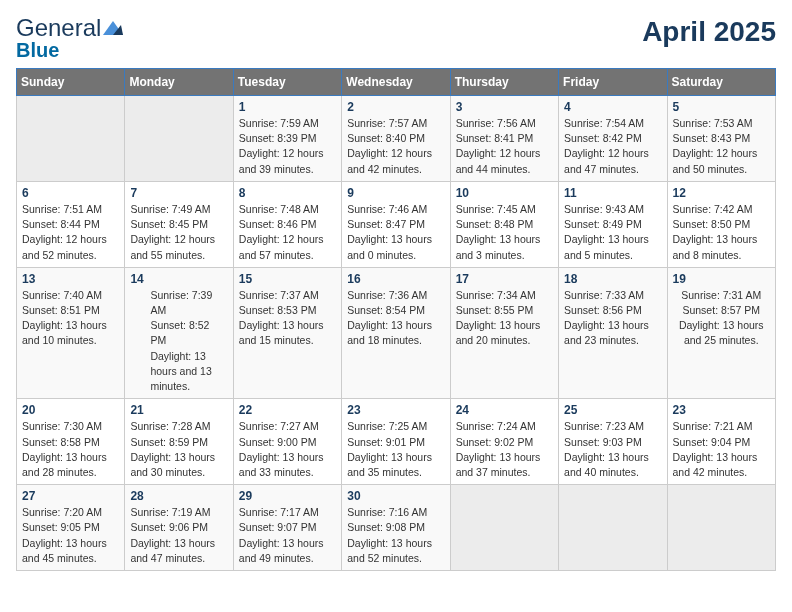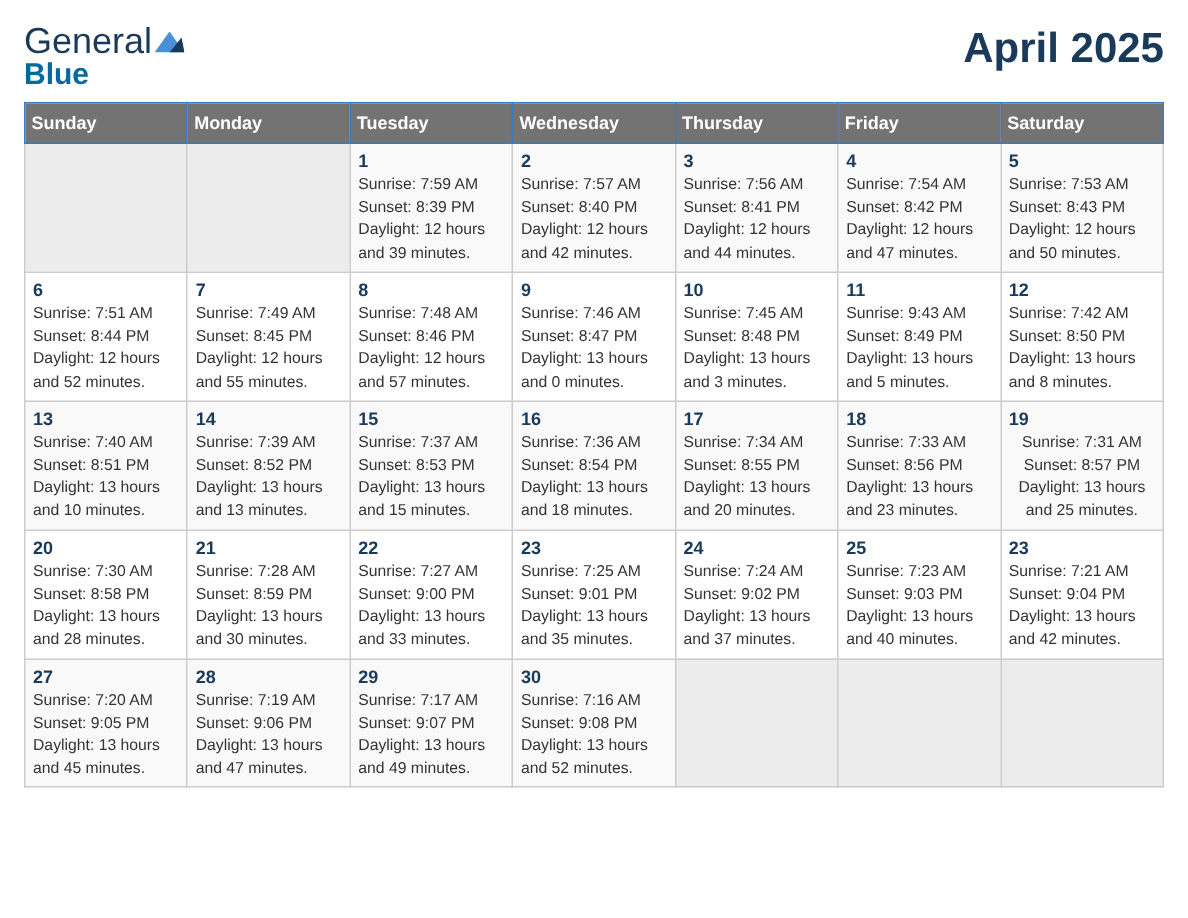--- a/index.html
+++ b/index.html
@@ -209,21 +209,21 @@
       </tr>
       <tr>
         <td>
           <span class="day-number">13</span>
           <div class="day-content" style="white-space: pre-line;">Sunrise: 7:40 AM
 Sunset: 8:51 PM
 Daylight: 13 hours and 10 minutes.</div>
         </td>
         <td>
           <span class="day-number">14</span>
-          <div class="day-content" style="white-space: pre-line;">Sunrise: 7:39 AM
+          <div class="day-content" style="white-space: pre-line; margin-left: 20px;">Sunrise: 7:39 AM
 Sunset: 8:52 PM
 Daylight: 13 hours and 13 minutes.</div>
         </td>
         <td>
           <span class="day-number">15</span>
           <div class="day-content" style="white-space: pre-line;">Sunrise: 7:37 AM
 Sunset: 8:53 PM
 Daylight: 13 hours and 15 minutes.</div>
         </td>
         <td>

